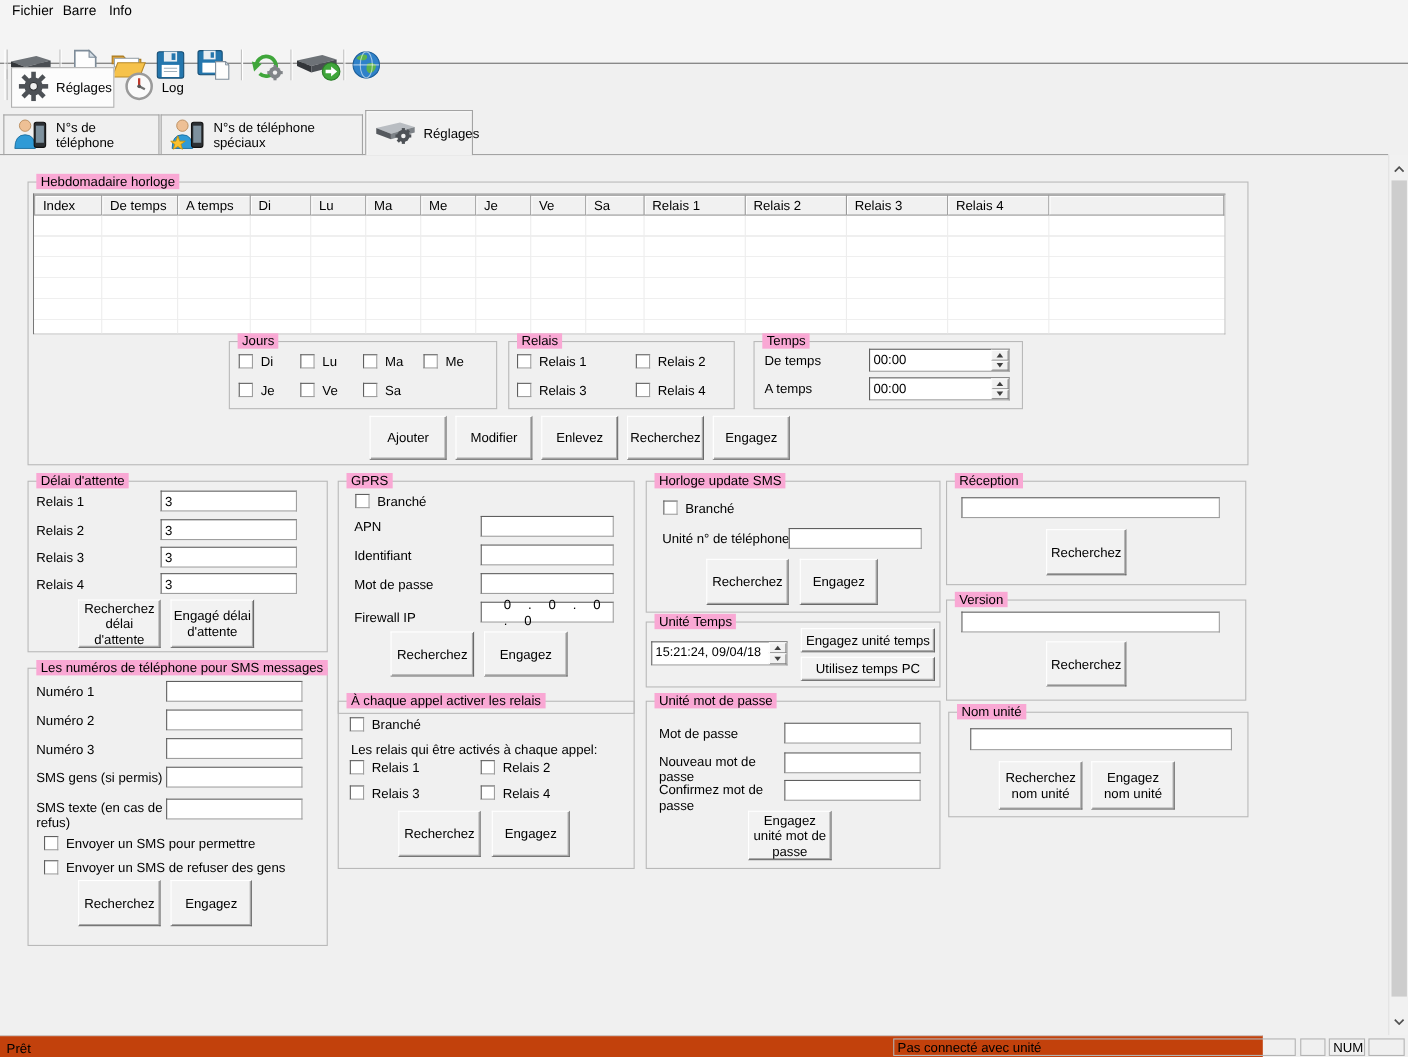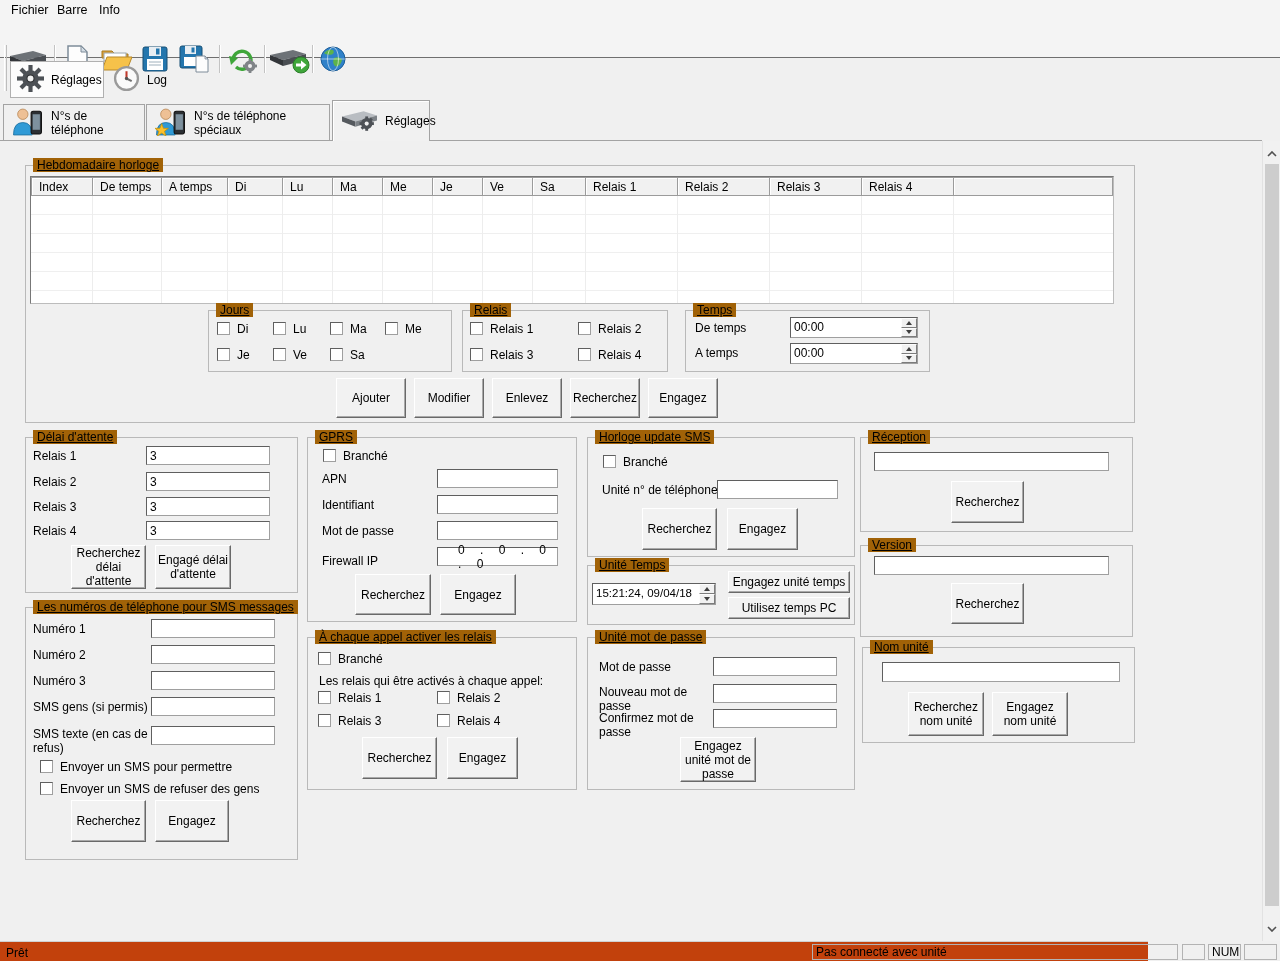--- a/index.html
+++ b/index.html
@@ -5,22 +5,22 @@
   * { margin:0; padding:0; box-sizing:border-box; }
   html,body { background:#e9e9e9; }
   body { font-family:"Liberation Sans", sans-serif; }
   #app { position:relative; width:1280px; height:961px; background:#f0f0f0; color:#000;
          font-size:12px; overflow:hidden; }
 
   .lbl { position:absolute; font-size:12px; line-height:14px; white-space:nowrap; }
   .wrap { white-space:normal; }
 
   .grp { position:absolute; border:1px solid #b9b9b9; }
-  .grp-title { position:absolute; top:-8px; left:7px; background:#a16207; padding:0 4px;
-               font-size:12px; line-height:14px; white-space:nowrap;text-decoration:underline; }
+  .grp-title { position:absolute; top:-8px; left:7px; background:#f9a8d4; padding:0 4px;
+               font-size:12px; line-height:14px; white-space:nowrap; }
 
   .btn { position:absolute; display:flex; align-items:center; justify-content:center;
          text-align:center; font-size:12px; line-height:14px; background:#f2f2f2;
          border:1px solid; border-color:#ffffff #696969 #696969 #ffffff;
          box-shadow: inset -1px -1px 0 #a9a9a9; cursor:default; }
 
   .edit { position:absolute; background:#fff; border:1px solid;
           border-color:#5f5f5f #9f9f9f #9f9f9f #5f5f5f;
           font-family:inherit; font-size:12px; padding:0 3px; color:#000; }
   input.edit { outline:none; }
@@ -375,21 +375,21 @@
   <input class="edit" style="left: 146px; top: 446px; width: 124px; height: 19px;" value="3">
   <div class="lbl" style="left:33px; top:475px;">Relais 2</div>
   <input class="edit" style="left: 146px; top: 472px; width: 124px; height: 19px;" value="3">
   <div class="lbl" style="left:33px; top:500px;">Relais 3</div>
   <input class="edit" style="left: 146px; top: 497px; width: 124px; height: 19px;" value="3">
   <div class="lbl" style="left:33px; top:524px;">Relais 4</div>
   <input class="edit" style="left: 146px; top: 521px; width: 124px; height: 19px;" value="3">
   <div class="btn" style="left:71px; top:545px; width:75px; height:44px;">Recherchez délai d'attente</div>
   <div class="btn" style="left:155px; top:545px; width:76px; height:44px;">Engagé délai d'attente</div>
 
-  <div class="grp" style="left:307px; top:437px; width:270px; height:185px;">
+  <div class="grp" style="left:307px; top:437px; width:270px; height:212px;">
     <div class="grp-title">GPRS</div>
   </div>
   <div class="cb" style="left:323px; top:449px;"></div>
   <div class="lbl" style="left:343px; top:449px;">Branché</div>
   <div class="lbl" style="left:322px; top:472px;">APN</div>
   <input class="edit" style="left: 437px; top: 469px; width: 121px; height: 19px;" value="">
   <div class="lbl" style="left:322px; top:498px;">Identifiant</div>
   <input class="edit" style="left: 437px; top: 495px; width: 121px; height: 19px;" value="">
   <div class="lbl" style="left:322px; top:524px;">Mot de passe</div>
   <input class="edit" style="left: 437px; top: 521px; width: 121px; height: 19px;" value="">

